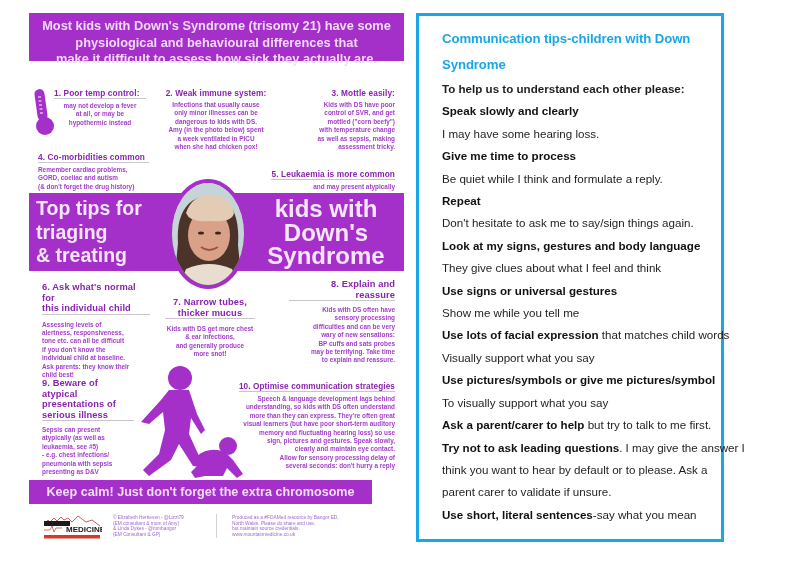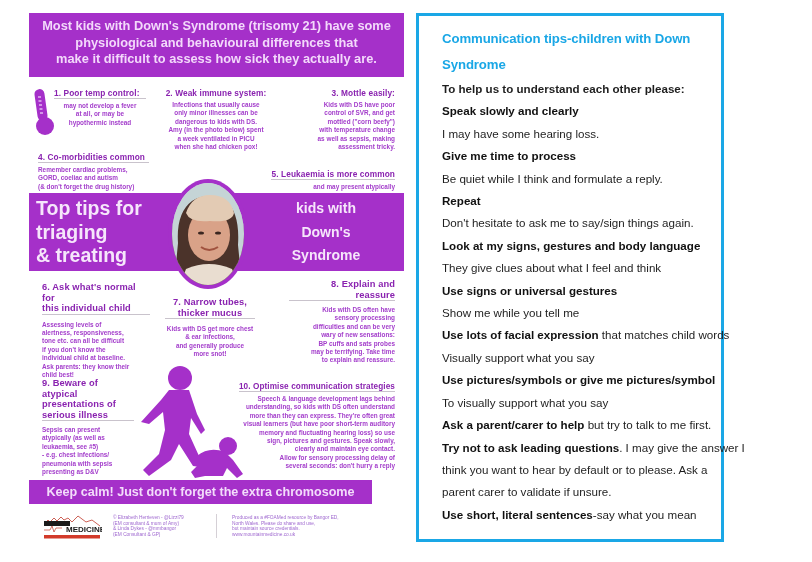--- a/index.html
+++ b/index.html
@@ -5,21 +5,21 @@
   * { box-sizing: border-box; margin: 0; padding: 0; }
   html, body { width: 812px; height: 562px; background: #ffffff; overflow: hidden; }
   body { position: relative; font-family: "Liberation Sans", "DejaVu Sans", sans-serif; }
 
   .abs { position: absolute; }
 
   
   #poster { position: absolute; left: 0; top: 0; width: 410px; height: 562px; }
 
   .top-box {
-    left: 29px; top: 13px; width: 375px; height: 64px;
+    left: 29px; top: 13px; width: 375px; height: 48px;
     background: #a530c9; color: #f3d9fb;
     font-weight: bold; font-size: 12.8px; line-height: 16.5px;
     text-align: center; padding-top: 5px;
   }
   .top-box span { display: block; }
 
   .tip-title {
     font-size: 8.3px; color: #8a23b0; font-weight: bold;
     border-bottom: 1px solid #c9c3cc; padding-bottom: 0; white-space: nowrap;
     letter-spacing: 0.1px;
@@ -35,21 +35,21 @@
   .band {
     left: 29px; top: 193px; width: 375px; height: 78px;
     background: #a530c9;
   }
   .band-left {
     left: 36px; top: 197px; color: #f6e6fb; font-weight: bold;
     font-size: 19.5px; line-height: 23.5px;
   }
   .band-right {
     left: 262px; top: 197px; width: 128px; color: #f6e6fb; font-weight: bold;
-    font-size: 14px; line-height: 23.5px; text-align: center;
+    font-size: 24px; line-height: 23.5px; text-align: center;
   }
   .photo {
     left: 168px; top: 179px; width: 80px; height: 110px; border-radius: 50%;
     background: #a530c9; padding: 4px;
   }
   .photo-inner {
     width: 100%; height: 100%; border-radius: 50%; overflow: hidden;
     background: linear-gradient(180deg, #c7d6d8 0%, #bfcfd0 35%, #6a4b40 60%, #5a3e33 100%);
     position: relative;
   }

